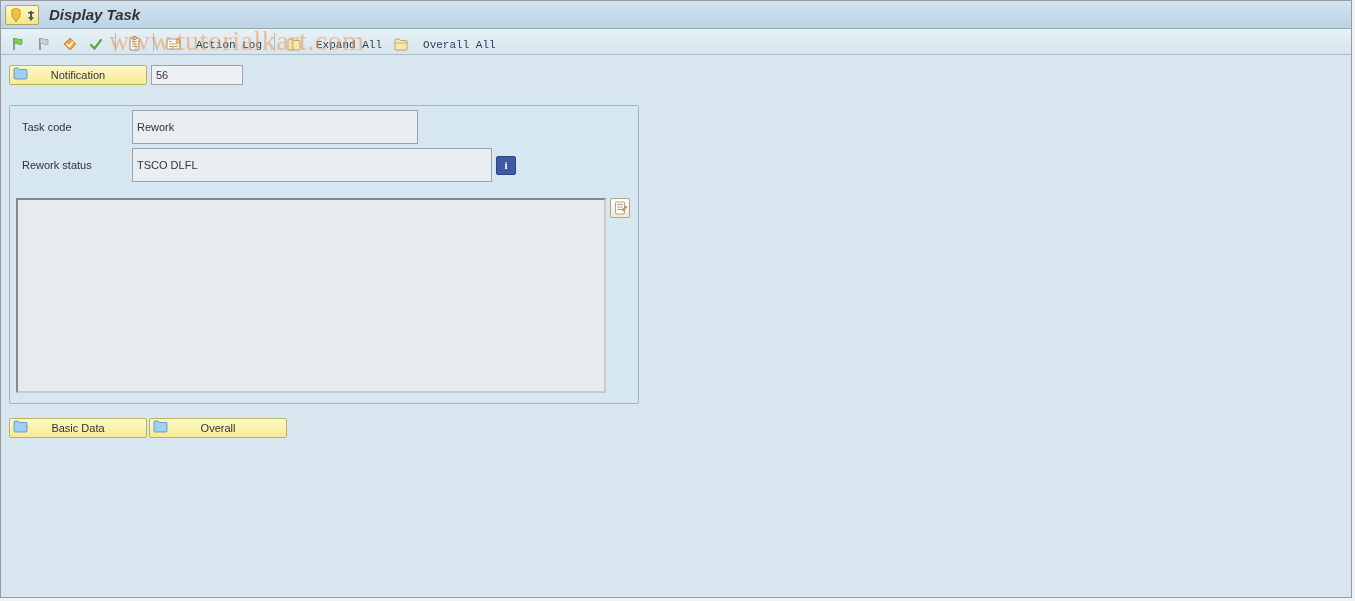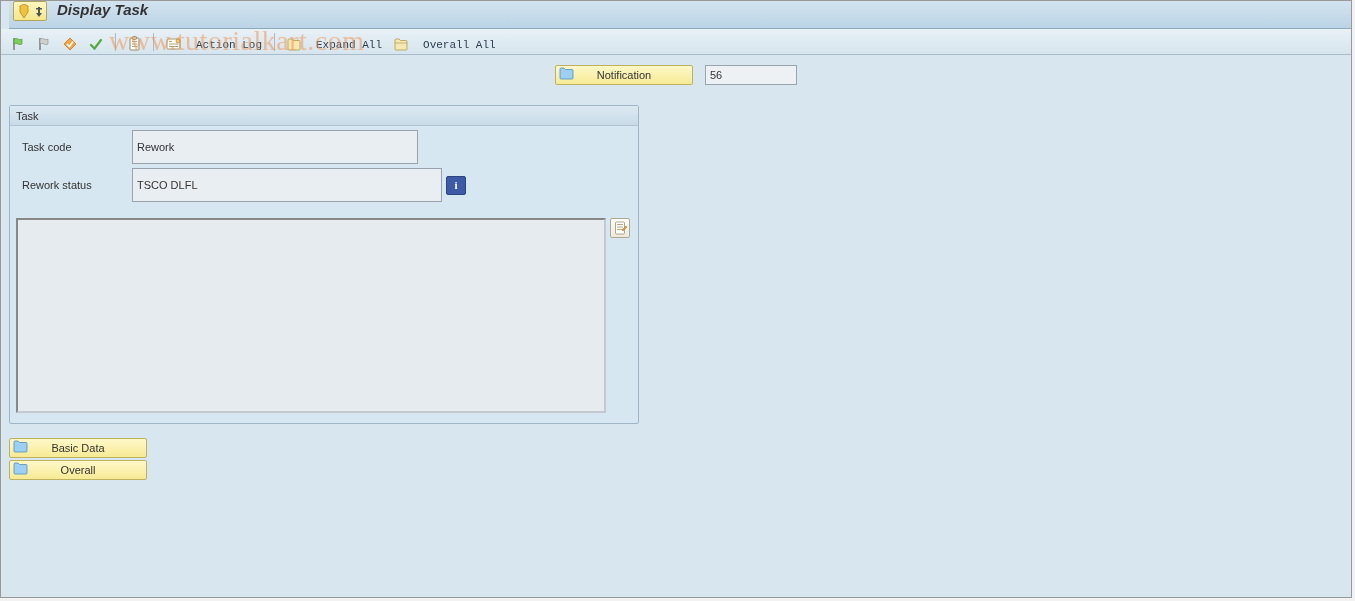--- a/index.html
+++ b/index.html
@@ -16,23 +16,23 @@
     border: 1px solid #999;
     background: #d8e7ef;
     position: relative;
   }
   
   .titlebar {
     height: 28px;
     background: linear-gradient(#d2e3ef, #bcd4e6);
     border-bottom: 1px solid #8faab9;
     display: flex;
+    align-items: center;
     padding-left: 4px;
     gap: 4px;
-    margin-left: 8px;
   }
   .titlebar .pin-icon-box {
     width: 34px; height: 20px;
     background: linear-gradient(#fff7c0,#f4e78a);
     border: 1px solid #b3a65b;
     border-radius: 2px;
     display: inline-flex;
     align-items: center;
     justify-content: space-around;
     padding: 0 1px;
@@ -169,21 +169,21 @@
   }
   .long-text-btn {
     width: 20px; height: 20px;
     background: linear-gradient(#fdfdfc,#ece9de);
     border: 1px solid #b0a98c;
     border-radius: 2px;
     display:inline-flex;align-items:center;justify-content:center;
   }
   .stack {
     margin-top: 14px;
-    display:flex; flex-direction: column; gap: 2px;
+    display:flex; flex-direction: row; gap: 2px;
   }
   
   .watermark {
     position: absolute;
     top: 24px; left: 108px;
     font-size: 28px;
     font-family: Georgia, serif;
     color: rgba(240,150,80,0.55);
     pointer-events: none;
     user-select: none;
@@ -267,42 +267,41 @@
           <path d="M1 5 L13 5" stroke="#b19b4a" stroke-width="0.7"></path>
         </svg>
       <span class="lbl">Overall All</span>
     </span>
   </div>
 
   <div class="watermark">www.tutorialkart.com</div>
 
   <div class="body">
 
-    <div style="display:flex;align-items:center;gap:12px;justify-content:center;">
+    <div style="display:flex;align-items:center;gap:4px;">
       <span class="yellow-btn">
         <span class="folder-ico">
           <svg width="15" height="13" viewBox="0 0 15 13">
               <path d="M1 4 L1 2 Q1 1 2 1 L5 1 L6.5 2.5 L13 2.5 Q14 2.5 14 3.5 L14 11 Q14 12 13 12 L2 12 Q1 12 1 11 Z" fill="#9dd0f5" stroke="#4d8fbf" stroke-width="0.8"></path>
             </svg>
         </span>
         <span class="lbl">Notification</span>
       </span>
       <span class="input-box" style="width:92px;">56</span>
     </div>
 
     <div class="group">
-      <div class="group-header">Task</div>
 
       <div class="form-row">
         <span class="label">Task code</span>
         <span class="field" style="width:286px;">Rework</span>
       </div>
       <div class="form-row">
         <span class="label">Rework status</span>
-        <span class="field" style="width:310px;">TSCO  DLFL</span>
+        <span class="field" style="width:360px;">TSCO  DLFL</span>
         <span class="info-btn">
           <span>i</span>
         </span>
       </div>
 
       <div class="long-text-area">
         <div class="long-text"></div>
         <span class="long-text-btn">
           <svg width="13" height="14" viewBox="0 0 13 14">
               <rect x="1.5" y="1" width="9" height="12" rx="1" fill="#fff" stroke="#a79d78" stroke-width="0.9"></rect>

